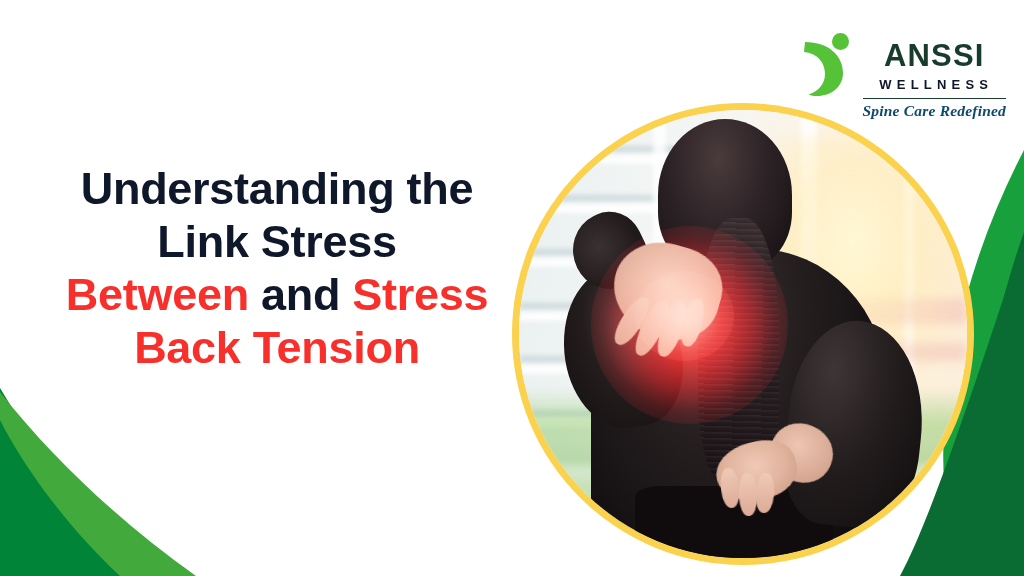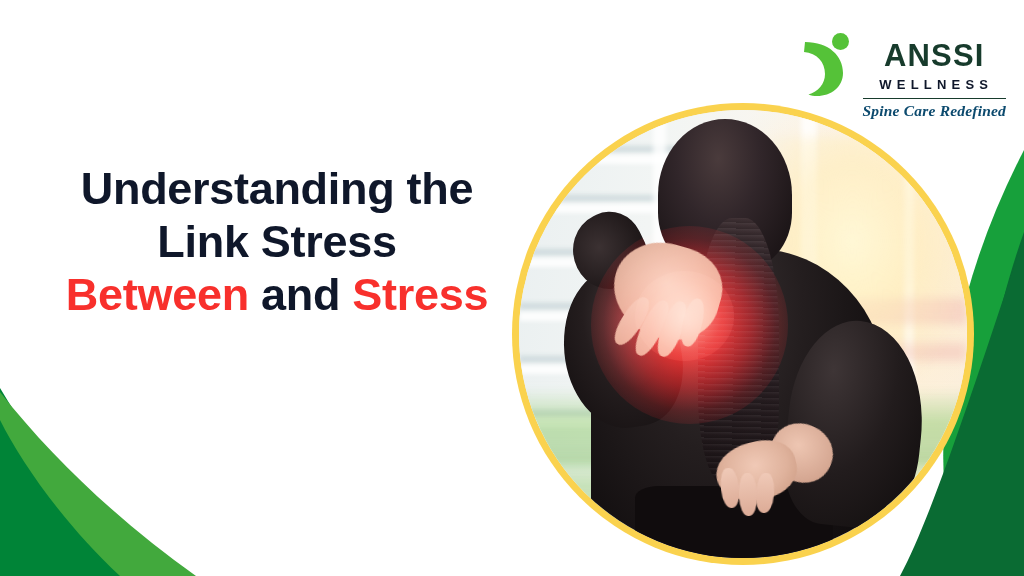--- a/index.html
+++ b/index.html
@@ -401,20 +401,21 @@
 
       <div class="pain-glow"></div>
       <div class="pain-core"></div>
     </div>
   </div>
 
   <div class="headline">
     <span class="hl-line t-blue">Understanding the</span>
     <span class="hl-line t-blue">Link Stress</span>
     <span class="hl-line"><span class="t-red">Between</span> <span class="t-blue">and</span> <span class="t-red">Stress</span></span>
+    <span class="hl-line t-red">Back Tension</span>
   </div>
 
   <div class="logo">
     <svg class="logo-mark" viewBox="0 0 58 68" aria-hidden="true">
       <path d="M10,10 C34,10 48,24 48,41 C48,55 36,64 22,64 C19,64 16,63.4 13.5,62.4 C23,60 30,52 30,42 C30,30 22,21 9,20 Z" fill="#55C238"></path>
       <circle cx="45.5" cy="9.5" r="8.5" fill="#55C238"></circle>
     </svg>
     <div class="logo-text">
       <div class="logo-name">ANSSI</div>
       <div class="logo-sub">WELLNESS</div>

